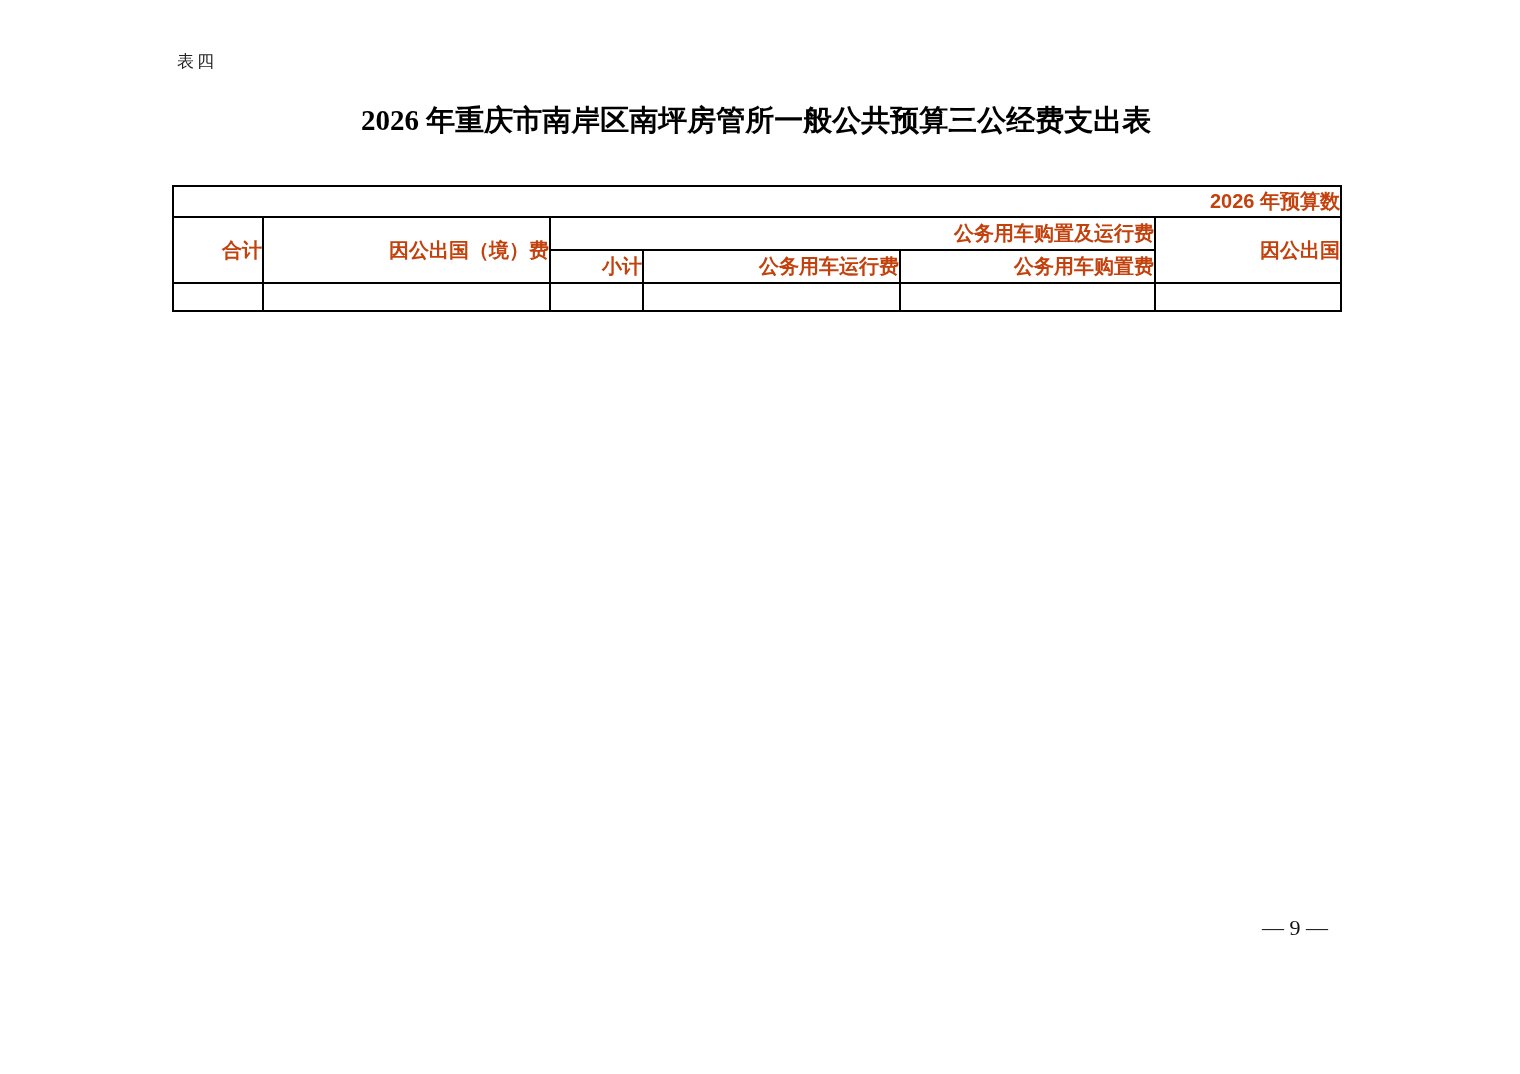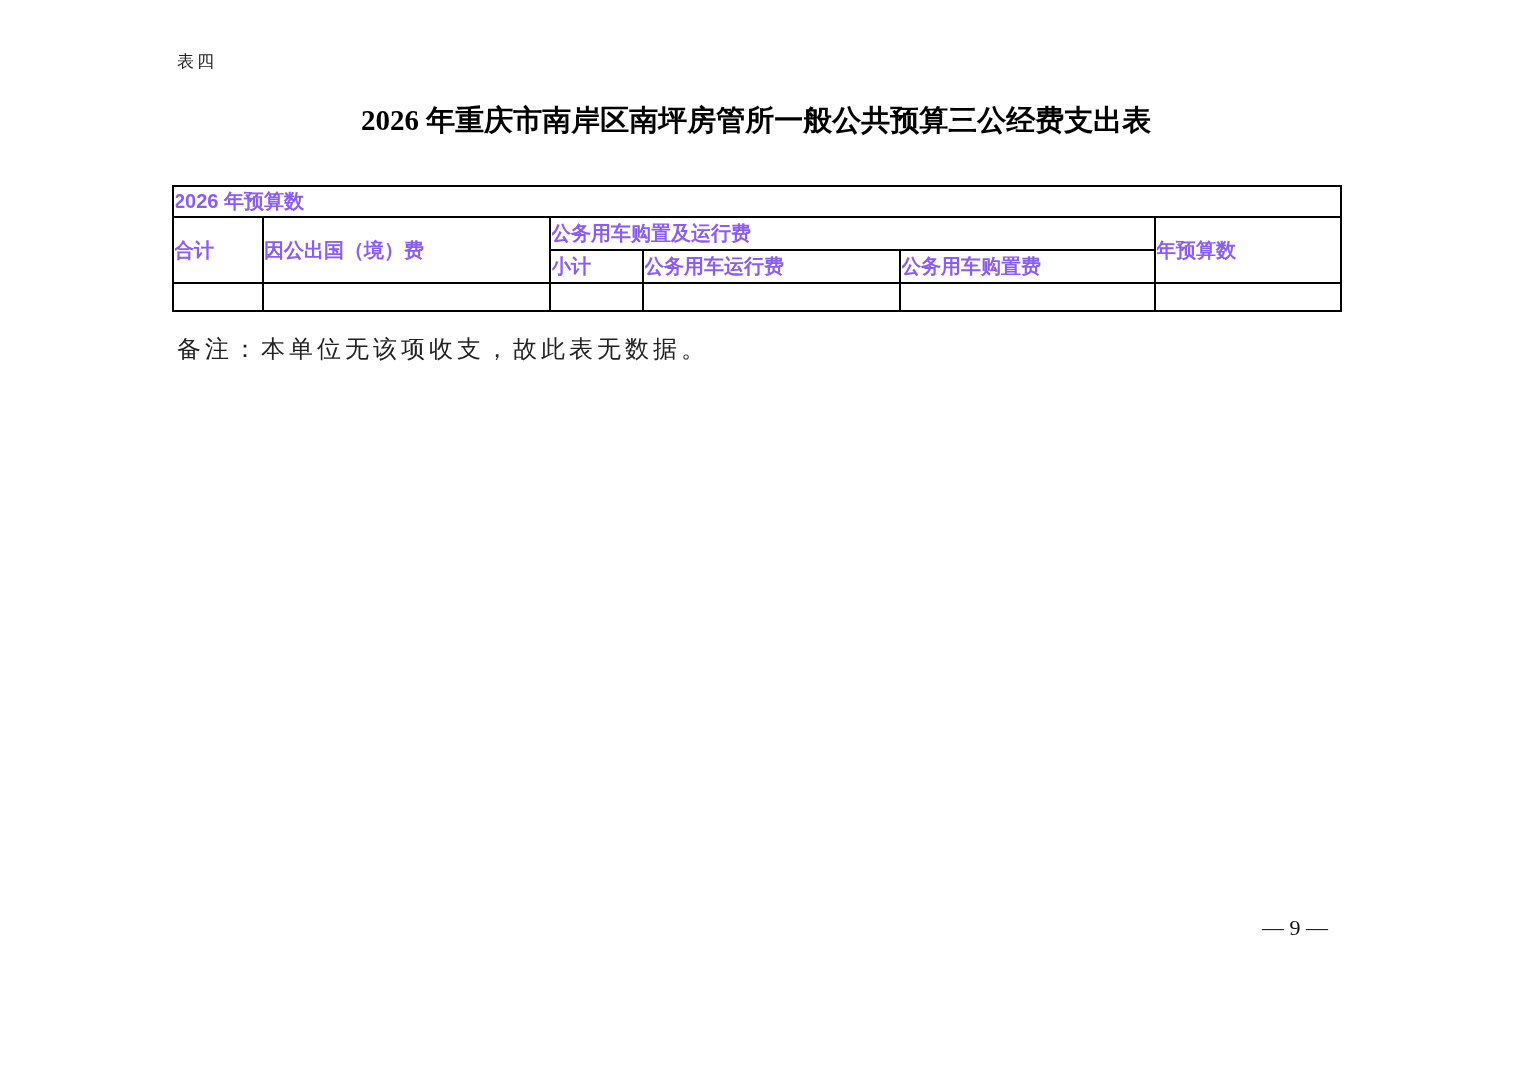--- a/index.html
+++ b/index.html
@@ -1,15 +1,15 @@
 <!DOCTYPE html>
 <html><head>
 <meta charset="utf-8">
 <style>
-  * { margin: 0; padding: 0; box-sizing: border-box; border-radius: 23px; }
+  * { margin: 0; padding: 0; box-sizing: border-box; }
   html, body {
     width: 1520px; height: 1074px;
     background: #ffffff;
     font-family: "Liberation Serif", serif;
     color: #1a1a1a;
   }
   #page {
     position: relative;
     width: 1520px; height: 1074px;
     background: #ffffff;
@@ -46,26 +46,26 @@
   }
   table.budget-table {
     position: absolute;
     left: 172px; top: 185px;
     width: 1168px;
     border-collapse: collapse;
     table-layout: fixed;
   }
   table.budget-table td {
     border: 2px solid #000000;
-    text-align: left;
+    text-align: right;
     vertical-align: middle;
     font-family: "Liberation Sans", sans-serif;
     font-weight: 600;
     font-size: 20px;
-    color: #8b5cf6;
+    color: #c2410c;
     padding: 0;
     overflow: hidden;
     white-space: nowrap;
   }
   tr.row-year td   { height: 31px; }
   tr.row-group td  { height: 33px; }
   tr.row-sub td    { height: 33px; }
   tr.row-data td   { height: 28px; }
   .remark-line {
     position: absolute;
@@ -107,35 +107,34 @@
       <col style="width:186px">
     </colgroup>
     <tbody>
       <tr class="row-year">
         <td colspan="6">2026 年预算数</td>
       </tr>
       <tr class="row-group">
         <td rowspan="2">合计</td>
         <td rowspan="2">因公出国（境）费</td>
         <td colspan="3">公务用车购置及运行费</td>
-        <td rowspan="2">年预算数</td>
+        <td rowspan="2">因公出国</td>
       </tr>
       <tr class="row-sub">
         <td>小计</td>
         <td>公务用车运行费</td>
         <td>公务用车购置费</td>
       </tr>
       <tr class="row-data">
         <td></td>
         <td></td>
         <td></td>
         <td></td>
         <td></td>
         <td></td>
       </tr>
     </tbody>
   </table>
 
-  <div class="remark-line">备注：本单位无该项收支，故此表无数据。</div>
 
   <div class="page-number">— 9 —</div>
 
 </div>
 
 </body></html>

